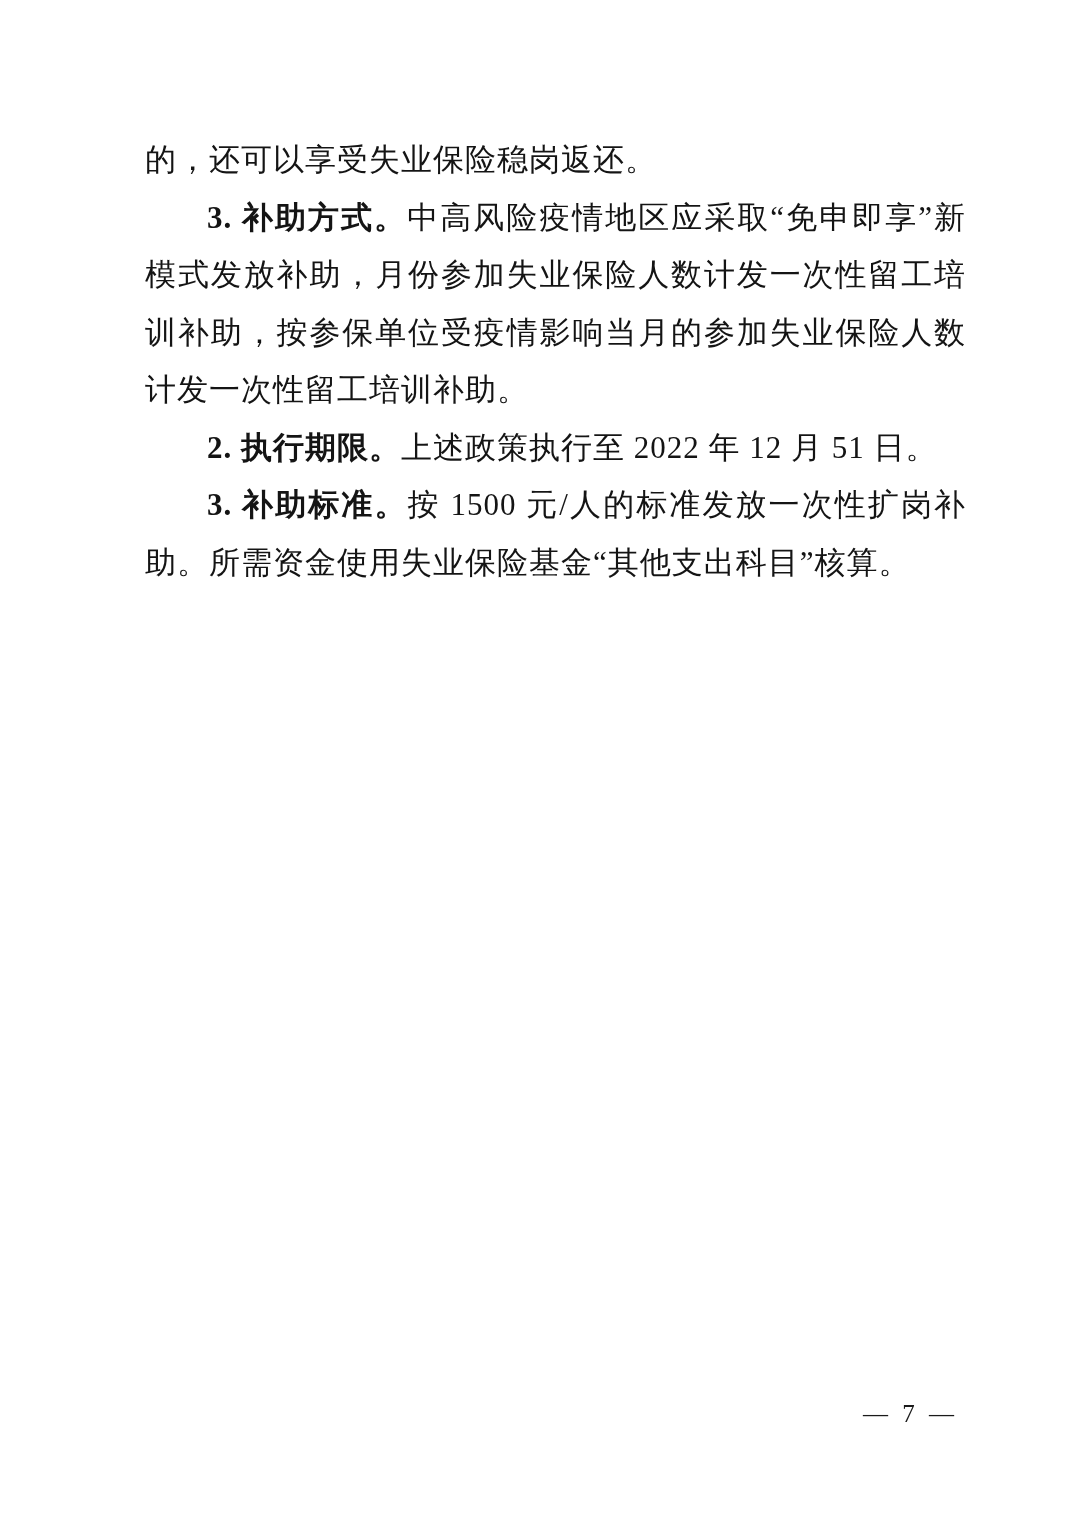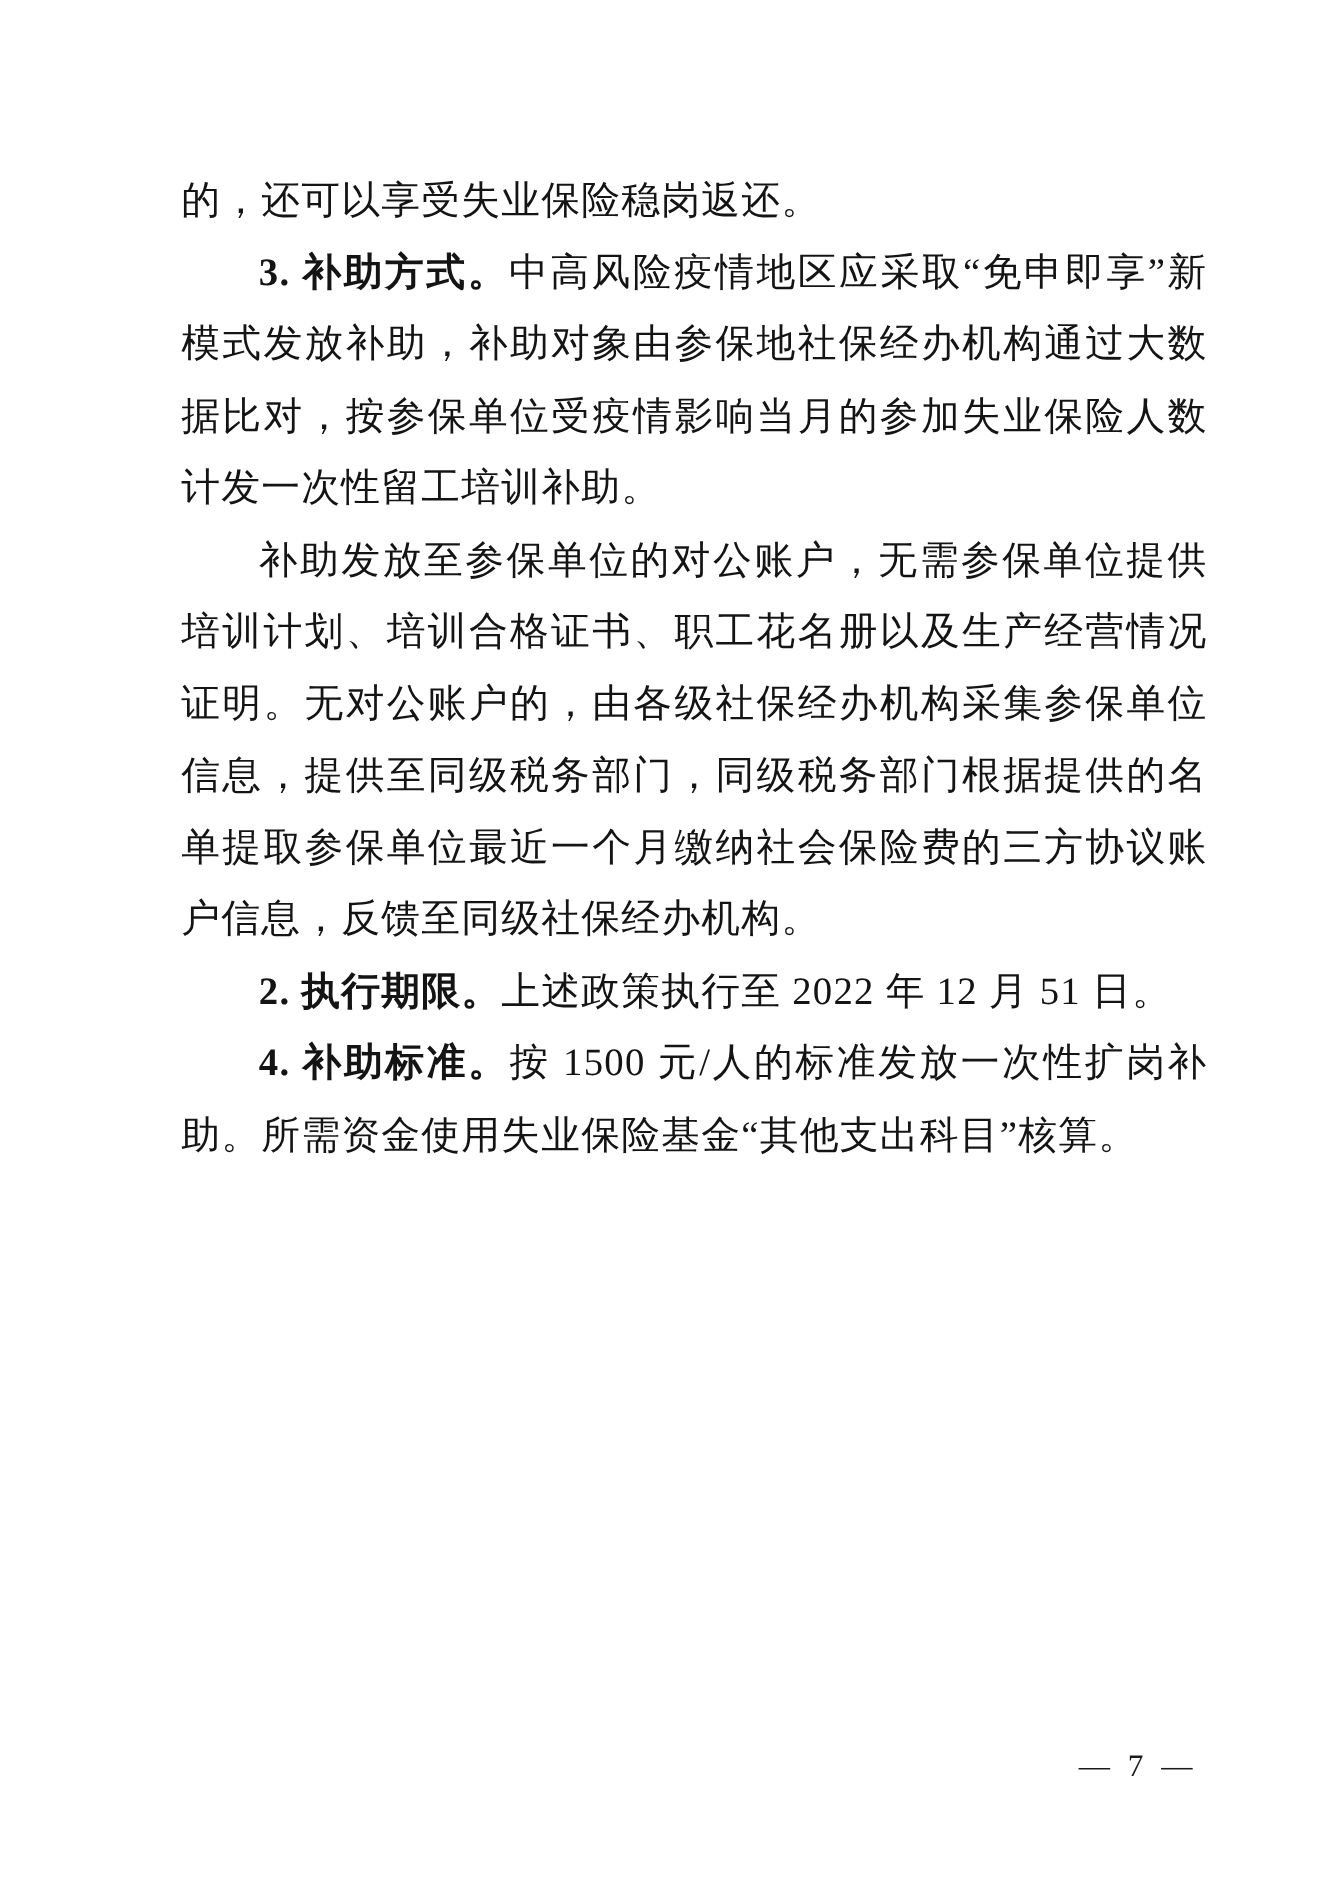--- a/index.html
+++ b/index.html
@@ -55,29 +55,28 @@
   }
 </style>
 </head>
 <body>
 
 <div class="page">
   <div class="content">
 
     <p><span class="lead"></span><span>的，还可以享受失业保险稳岗返还。</span></p>
 
-    <p class="indent"><span class="lead">3. 补助方式。</span><span>中高风险疫情地区应采取“免申即享”新模式发放补助，补助对象由参保地社保经办机构通过大数据比对，按参保单位受疫情影响当月的参加失业保险人数计发一次性留工培训补助。</span></p>
+    <p class="indent"><span class="lead">3. 补助方式。</span><span>中高风险疫情地区应采取“免申即享”新模式发放补助，月份参加失业保险人数计发一次性留工培训补助，按参保单位受疫情影响当月的参加失业保险人数计发一次性留工培训补助。</span></p>
 
 
-    <p class="indent"><span class="lead"></span><span>补助发放至参保单位的对公账户，无需参保单位提供培训计划、培训合格证书、职工花名册以及生产经营情况证明。无对公账户的，由各级社保经办机构采集参保单位信息，提供至同级税务部门，同级税务部门根据提供的名单提取参保单位最近一个月缴纳社会保险费的三方协议账户信息，反馈至同级社保经办机构。</span></p>
 
     <p class="indent"><span class="lead">2. 执行期限。</span><span>上述政策执行至 2022 年 12 月 51 日。</span></p>
 
 
 
-    <p class="indent"><span class="lead">4. 补助标准。</span><span>按 1500 元/人的标准发放一次性扩岗补助。所需资金使用失业保险基金“其他支出科目”核算。</span></p>
+    <p class="indent"><span class="lead">3. 补助标准。</span><span>按 1500 元/人的标准发放一次性扩岗补助。所需资金使用失业保险基金“其他支出科目”核算。</span></p>
 
     <p class="indent"><span class="lead"></span></p>
 
   </div>
 
   <div class="footer">— 7 —</div>
 </div>
 
 </body></html>

